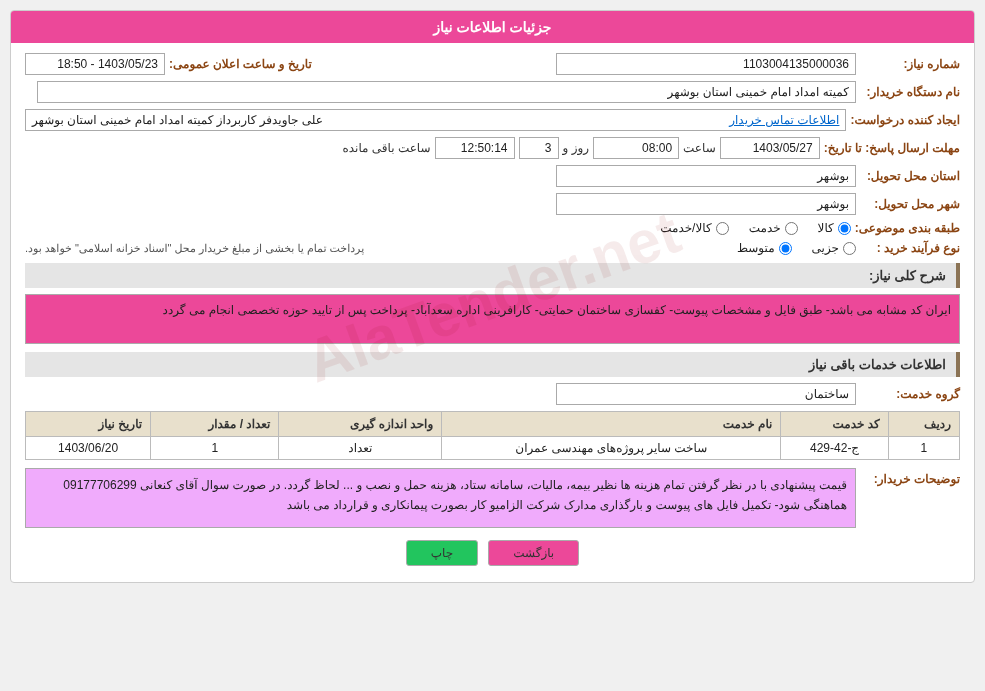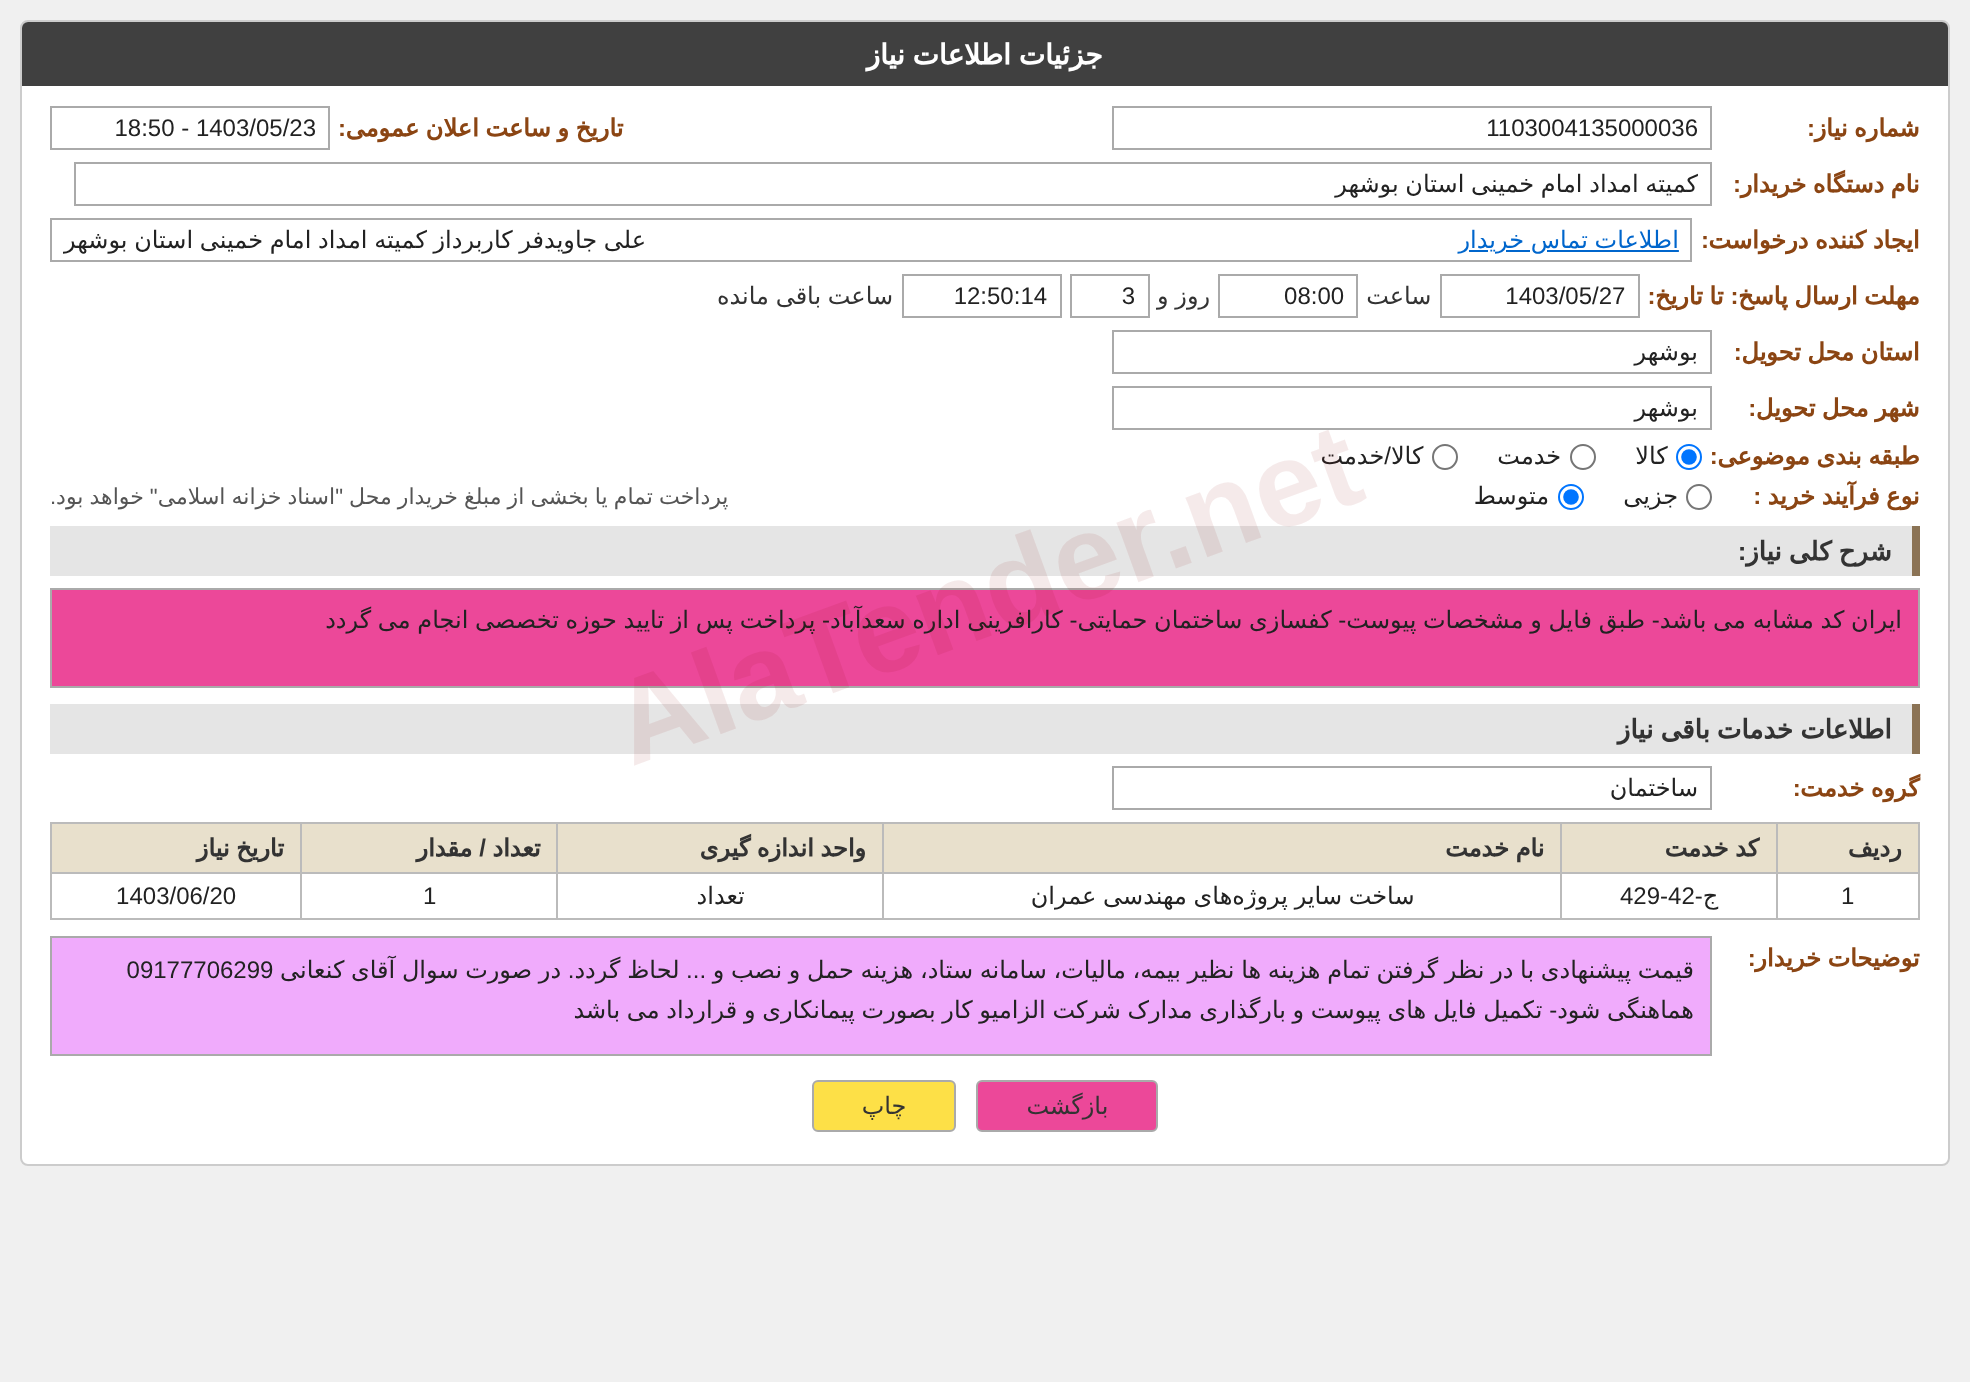--- a/index.html
+++ b/index.html
@@ -16,21 +16,21 @@
       background: #f0f0f0;
       padding: 10px;
     }
     .main-card {
       background: #fff;
       border: 1px solid #ccc;
       border-radius: 4px;
       overflow: hidden;
     }
     .card-header {
-      background: #404040;
+      background: #ec4899;
       color: #fff;
       text-align: center;
       padding: 8px 12px;
       font-size: 14px;
       font-weight: bold;
     }
     .card-body {
       padding: 10px 14px;
     }
     .form-row {
@@ -134,21 +134,21 @@
       margin-bottom: 6px;
     }
     .btn {
       padding: 5px 24px;
       font-size: 12px;
       font-family: Tahoma, Arial, sans-serif;
       cursor: pointer;
       border-radius: 3px;
     }
     .btn-print {
-      background: #fde047;
+      background: #22c55e;
       border: 1px solid #aaa;
       color: #333;
     }
     .btn-back {
       background: #ec4899;
       border: 1px solid #aaa;
       color: #333;
     }
     .watermark-area {
       position: relative;
@@ -197,21 +197,21 @@
         <div class="field-box" style="flex:1; display:flex; justify-content:space-between; align-items:center;">
           <span class="link-blue">اطلاعات تماس خریدار</span>
           <span>علی جاویدفر کاربرداز کمیته امداد امام خمینی استان بوشهر</span>
         </div>
       </div>
 
       <div class="form-row">
         <span class="label">مهلت ارسال پاسخ: تا تاریخ:</span>
         <div class="field-box field-fixed-xs">1403/05/27</div>
         <span class="inline-label">ساعت</span>
-        <div class="field-box" style="width:70px;">08:00</div>
+        <div class="field-box" style="width:86px;">08:00</div>
         <span class="inline-label">روز و</span>
         <div class="field-box" style="width:40px;">3</div>
         <div class="field-box" style="width:80px;">12:50:14</div>
         <span class="inline-label">ساعت باقی مانده</span>
       </div>
 
       <div class="form-row">
         <span class="label">استان محل تحویل:</span>
         <div class="field-box field-fixed-lg">بوشهر</div>
       </div>

